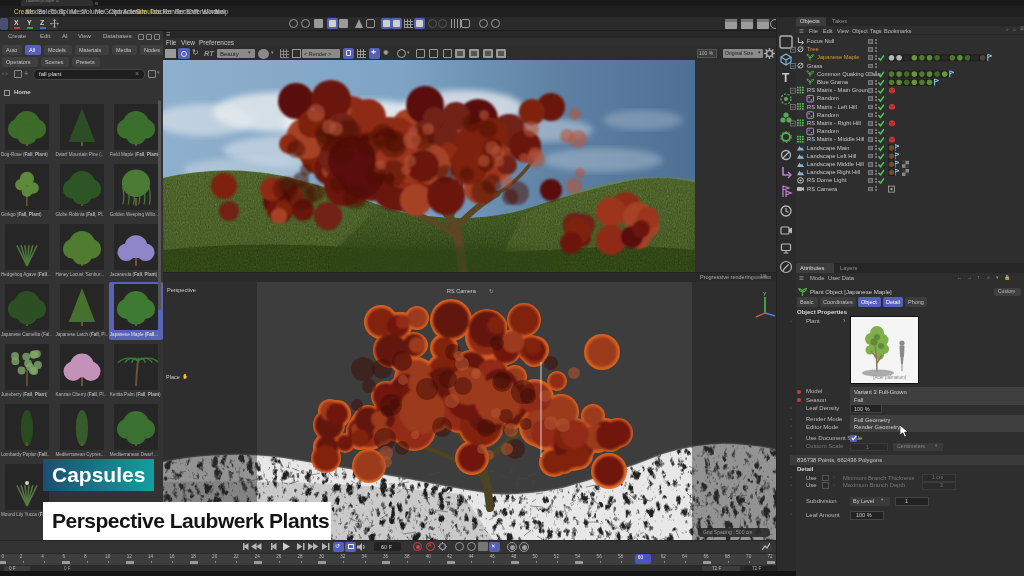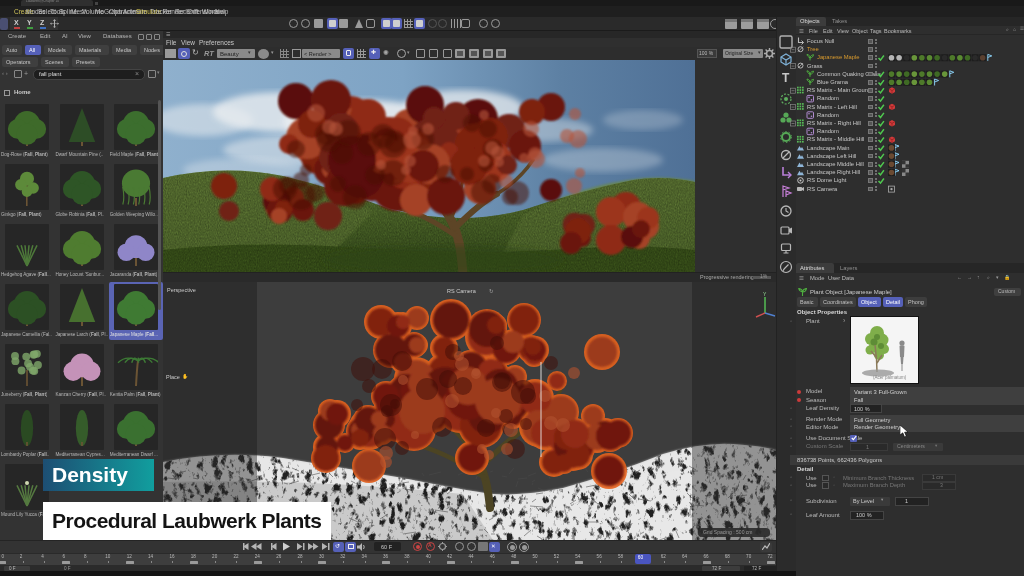--- a/index.html
+++ b/index.html
@@ -1467,15 +1467,15 @@
 <div class="" style="left:850px;top:496.5px;width:40px;height:9px;background:#3a3a3a;border-radius:1px;"></div>
 <div class="t" style="left:853px;top:498px;font-size:5.5px;color:#ccc;">By Level</div>
 <div class="t" style="left:881px;top:498px;font-size:4.5px;color:#999;">▾</div>
 <div class="" style="left:895px;top:496.5px;width:34px;height:9px;background:#222;border:1px solid #444;"></div>
 <div class="t" style="left:905px;top:498px;font-size:5.5px;color:#ccc;">1</div>
 <div class="t" style="left:790px;top:511px;font-size:6px;color:#888;">◦</div>
 <div class="t" style="left:806px;top:511.5px;font-size:6px;color:#bbb;">Leaf Amount</div>
 <div class="" style="left:850px;top:510.5px;width:34px;height:9px;background:#222;border:1px solid #444;"></div>
 <div class="t" style="left:856px;top:512px;font-size:5.5px;color:#ccc;">100 %</div>
 <div class="" style="left:43px;top:458.5px;width:111px;height:32px;background:linear-gradient(90deg,#1d4e73,#119e9e);"></div>
-<div class="t" style="left:52px;top:463px;font-size:21px;color:#ffffff;font-weight:bold;letter-spacing:0px;">Density</div>
+<div class="t" style="left:52px;top:463px;font-size:21px;color:#ffffff;font-weight:bold;letter-spacing:0px;">Capsules</div>
 <div class="" style="left:43px;top:502px;width:288px;height:38px;background:#ffffff;"></div>
-<div class="t" style="left:52px;top:509px;font-size:21px;color:#141414;font-weight:bold;letter-spacing:-0.5px;">Procedural Laubwerk Plants</div>
+<div class="t" style="left:52px;top:509px;font-size:21px;color:#141414;font-weight:bold;letter-spacing:-0.5px;">Perspective Laubwerk Plants</div>
 </div>
 </body></html>

